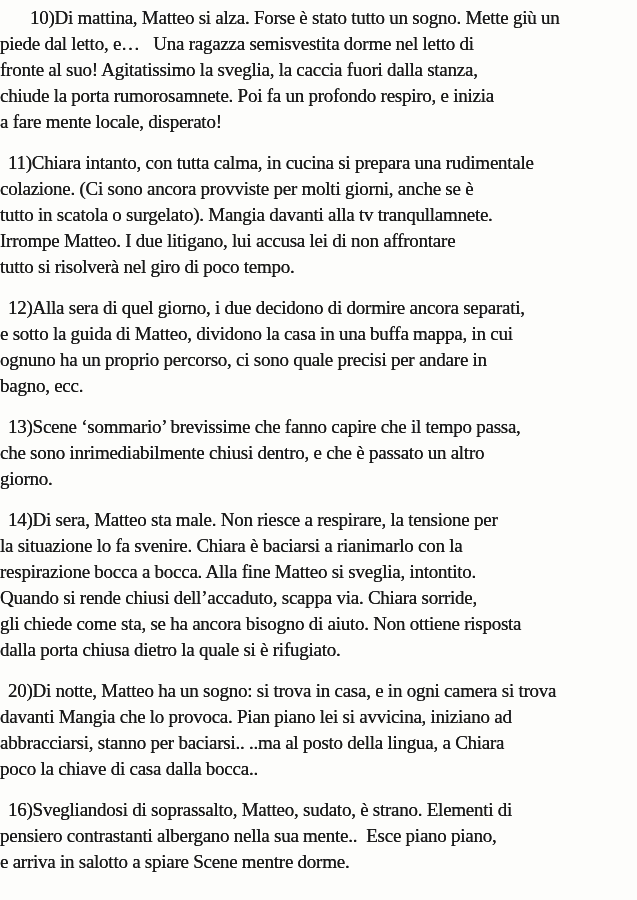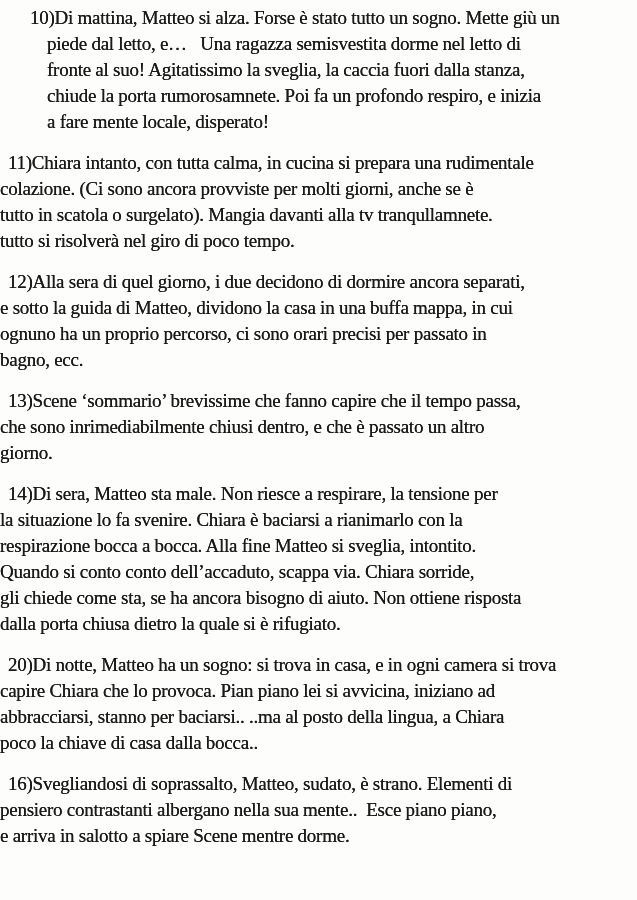--- a/index.html
+++ b/index.html
@@ -24,68 +24,69 @@
   .item{margin:0 0 15px 0;}
   .line{
     white-space:pre;
     font-size:19px;
     line-height:26px;
     height:26px;
     letter-spacing:-0.25px;
     text-shadow:0 0 0.5px currentColor; 
   }
   .line.first{padding-left:8px;}
-  .item.deep .line{padding-left:47px;}
+  .item.deep .line{}
   .item.deep .line.first{padding-left:30px;}
 </style>
 </head>
 <body>
 
 <div class="page">
 
   <div class="item deep">
     <div class="line first">10)Di mattina, Matteo si alza. Forse è stato tutto un sogno. Mette giù un</div>
     <div class="line">piede dal letto, e…   Una ragazza semisvestita dorme nel letto di</div>
     <div class="line">fronte al suo! Agitatissimo la sveglia, la caccia fuori dalla stanza,</div>
     <div class="line">chiude la porta rumorosamnete. Poi fa un profondo respiro, e inizia</div>
     <div class="line">a fare mente locale, disperato!</div>
   </div>
 
   <div class="item">
     <div class="line first">11)Chiara intanto, con tutta calma, in cucina si prepara una rudimentale</div>
     <div class="line">colazione. (Ci sono ancora provviste per molti giorni, anche se è</div>
     <div class="line">tutto in scatola o surgelato). Mangia davanti alla tv tranqullamnete.</div>
+    <div class="line">Irrompe Matteo. I due litigano, lui accusa lei di non affrontare</div>
     <div class="line">tutto si risolverà nel giro di poco tempo.</div>
   </div>
 
   <div class="item">
     <div class="line first">12)Alla sera di quel giorno, i due decidono di dormire ancora separati,</div>
     <div class="line">e sotto la guida di Matteo, dividono la casa in una buffa mappa, in cui</div>
-    <div class="line">ognuno ha un proprio percorso, ci sono orari precisi per passato in</div>
+    <div class="line">ognuno ha un proprio percorso, ci sono quale precisi per andare in</div>
     <div class="line">bagno, ecc.</div>
   </div>
 
   <div class="item">
     <div class="line first">13)Scene ‘sommario’ brevissime che fanno capire che il tempo passa,</div>
     <div class="line">che sono inrimediabilmente chiusi dentro, e che è passato un altro</div>
     <div class="line">giorno.</div>
   </div>
 
   <div class="item">
     <div class="line first">14)Di sera, Matteo sta male. Non riesce a respirare, la tensione per</div>
     <div class="line">la situazione lo fa svenire. Chiara è baciarsi a rianimarlo con la</div>
     <div class="line">respirazione bocca a bocca. Alla fine Matteo si sveglia, intontito.</div>
-    <div class="line">Quando si conto conto dell’accaduto, scappa via. Chiara sorride,</div>
+    <div class="line">Quando si rende chiusi dell’accaduto, scappa via. Chiara sorride,</div>
     <div class="line">gli chiede come sta, se ha ancora bisogno di aiuto. Non ottiene risposta</div>
     <div class="line">dalla porta chiusa dietro la quale si è rifugiato.</div>
   </div>
 
   <div class="item">
     <div class="line first">20)Di notte, Matteo ha un sogno: si trova in casa, e in ogni camera si trova</div>
-    <div class="line">capire Chiara che lo provoca. Pian piano lei si avvicina, iniziano ad</div>
+    <div class="line">davanti Mangia che lo provoca. Pian piano lei si avvicina, iniziano ad</div>
     <div class="line">abbracciarsi, stanno per baciarsi.. ..ma al posto della lingua, a Chiara</div>
     <div class="line">poco la chiave di casa dalla bocca..</div>
   </div>
 
   <div class="item">
     <div class="line first">16)Svegliandosi di soprassalto, Matteo, sudato, è strano. Elementi di</div>
     <div class="line">pensiero contrastanti albergano nella sua mente..  Esce piano piano,</div>
     <div class="line">e arriva in salotto a spiare Scene mentre dorme.</div>
   </div>
 

